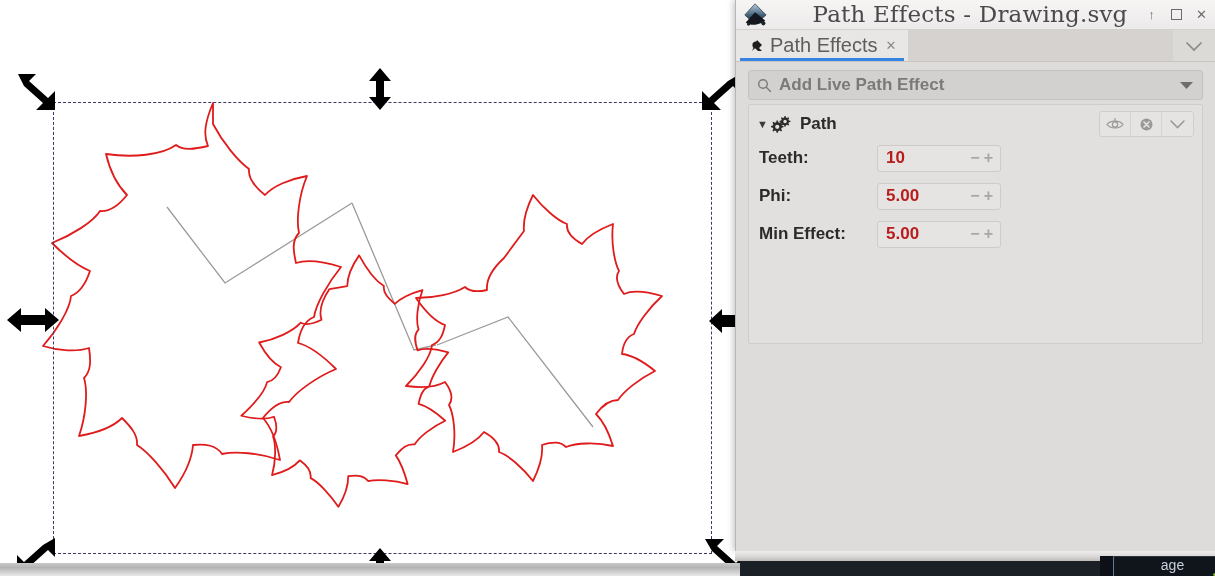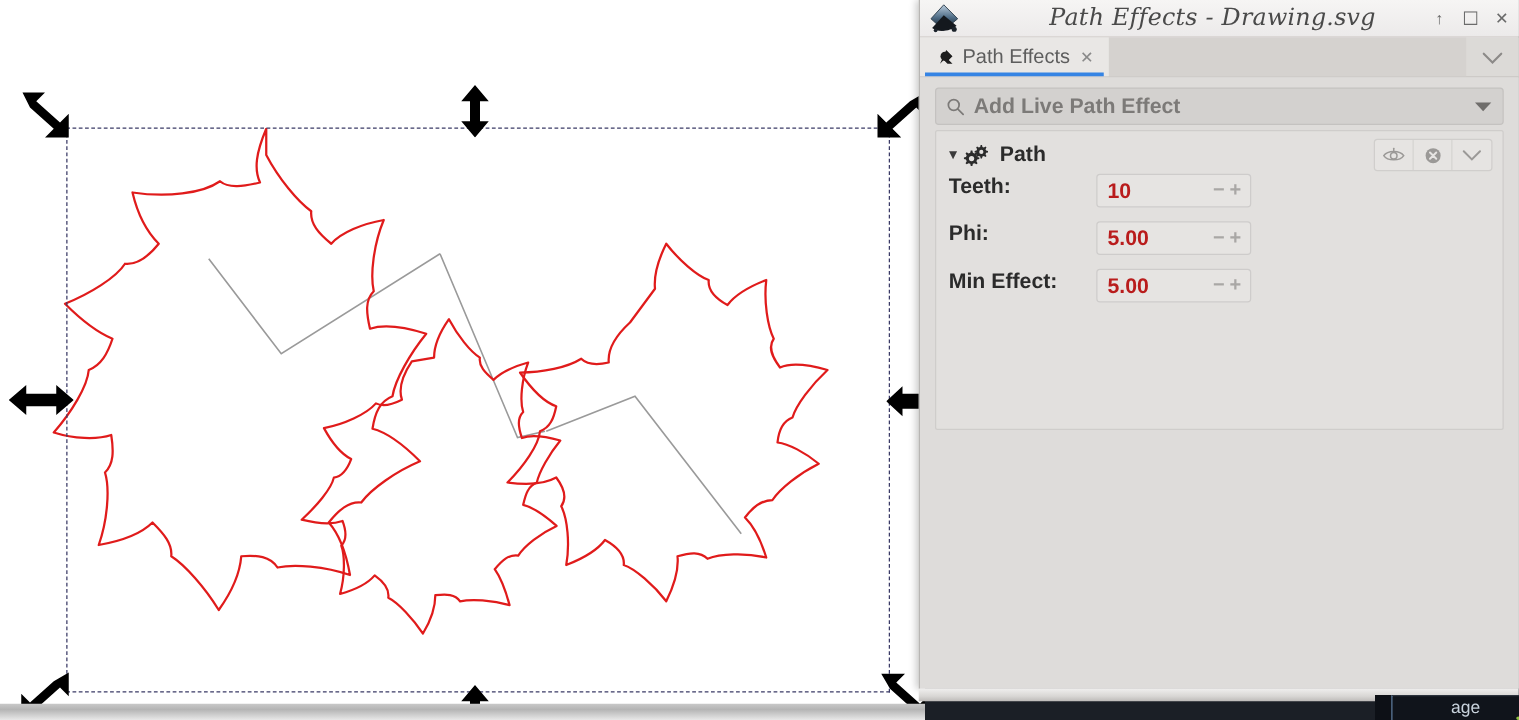--- a/index.html
+++ b/index.html
@@ -59,22 +59,21 @@
     border-bottom: 1px solid #d3d0cd;
     display: flex; align-items: center;
     position: relative; flex: 0 0 auto;
   }
   #app-logo { width: 30px; height: 26px; margin-left: 4px; flex: 0 0 auto; }
   #window-title {
     position: absolute; left: 0; right: 11px; top: 0;
     height: 30px; line-height: 28px;
     text-align: center;
     font-family: "DejaVu Serif", serif;
-    font-style: italic;
-    font-size: 19px;
+    font-size: 23px;
     color: #4a4a4a;
     letter-spacing: 0.2px;
     pointer-events: none;
   }
   #window-buttons {
     margin-left: auto; margin-right: 6px;
     display: flex; align-items: center; gap: 10px;
     z-index: 2;
   }
   .win-btn {
@@ -98,21 +97,21 @@
     padding: 0 12px 0 14px;
     background: #e9e7e5;
     position: relative;
     cursor: pointer;
   }
   #tab-path-effects::after {
     content: ""; position: absolute;
     left: 4px; right: 4px; bottom: 0; height: 3px;
     background: #3584e4;
   }
-  .tab-label { font-size: 16px; color: #5d5d5d; }
+  .tab-label { font-size: 20px; color: #5d5d5d; }
   .tab-close { font-size: 13px; color: #8a8a8a; margin-left: 2px; cursor: pointer; }
   #tabstrip-filler { flex: 1; background: #d5d2cf; }
   #tabstrip-menu {
     width: 42px; display: flex; align-items: center; justify-content: center;
     color: #8c8a88; cursor: pointer;
   }
 
   
   #panel-body {
     flex: 1;
@@ -177,21 +176,21 @@
     width: 31px;
     display: flex; align-items: center; justify-content: center;
     border-right: 1px solid #d5d3d1;
     color: #9b9997;
     cursor: pointer;
   }
   .act-btn:last-child { border-right: none; }
 
   
   .param-row {
-    display: flex; align-items: flex-start;
+    display: flex; align-items: center;
     height: 38px;
     padding: 0 12px 0 10px;
   }
   .param-label { font-size: 17px; color: #2b2b2b; width: 118px; flex: 0 0 auto; }
   .spin {
     width: 124px; height: 27px;
     background: #e6e4e2;
     border: 1px solid #cecccb;
     border-radius: 3px;
     display: flex; align-items: center;

